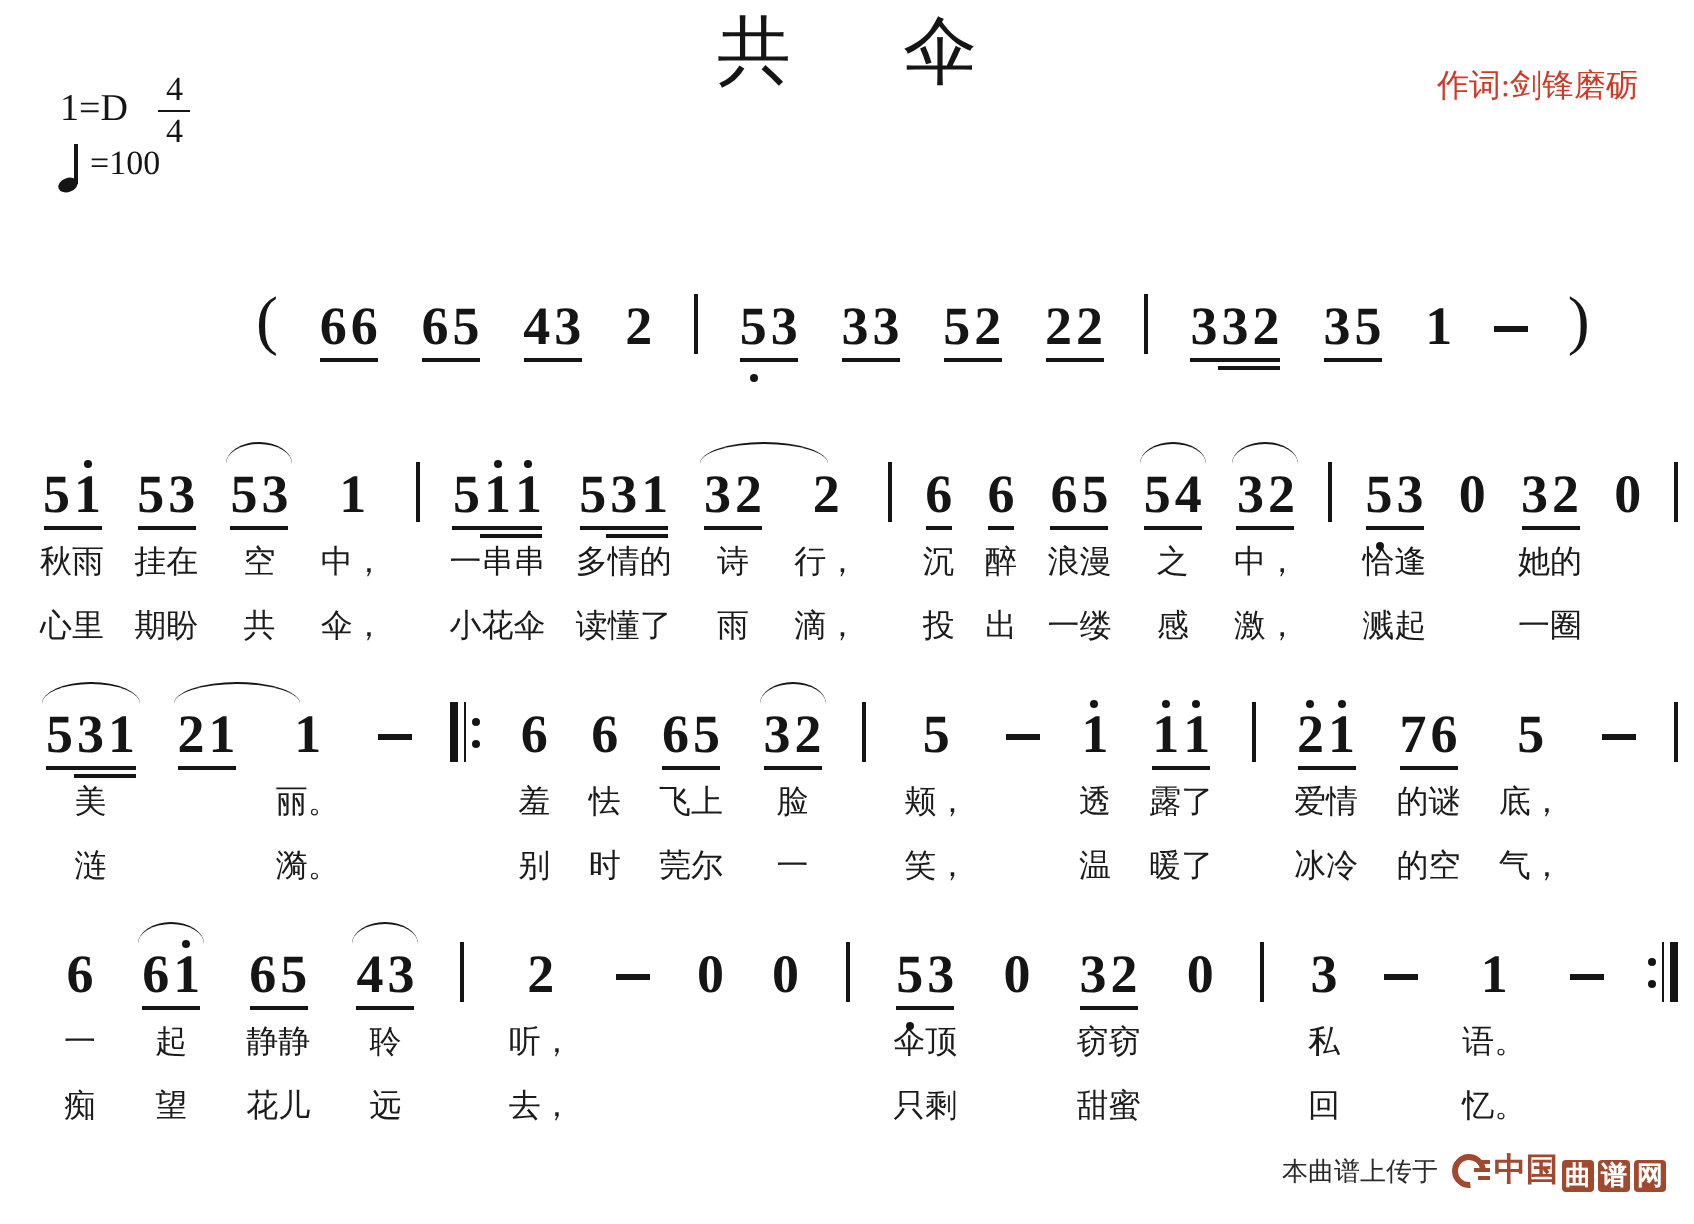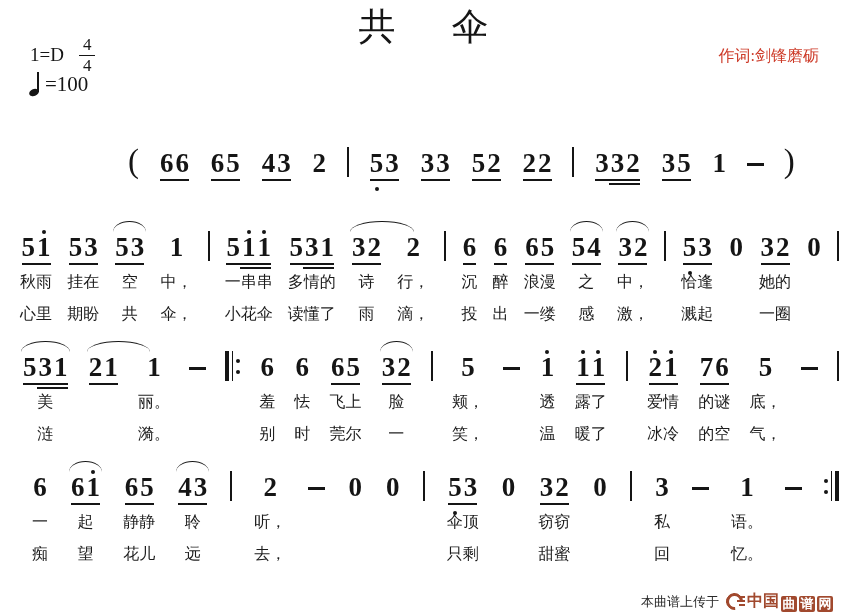--- a/index.html
+++ b/index.html
@@ -8,26 +8,26 @@
   .sheet{position:absolute;inset:0;background:#ffffff;}
 
   
   .title{position:absolute;top:6px;left:0;width:100%;display:flex;justify-content:center;
          gap:56px;font-size:37px;line-height:42px;}
   .keyblock{position:absolute;left:30px;top:36px;display:flex;align-items:center;gap:15px;
             font-size:19px;}
   .frac{display:inline-flex;flex-direction:column;align-items:center;font-size:17px;line-height:1.05;}
   .frac .num{border-bottom:1.6px solid #151515;padding:0 4px 1px;}
   .frac .den{padding-top:1px;}
-  .tempo{position:absolute;left:28px;top:72px;display:flex;align-items:flex-start;gap:3px;font-size:21px;}
+  .tempo{position:absolute;left:28px;top:72px;display:flex;align-items:flex-start;gap:3px;font-size:17px;}
   .qn{position:relative;width:14px;height:25px;}
   .qn .stem{position:absolute;left:9px;top:0;width:1.7px;height:20px;background:#151515;}
   .qn .head{position:absolute;left:1px;bottom:1px;width:10px;height:7px;background:#151515;
             border-radius:50%;transform:rotate(-20deg);}
-  .credits{position:absolute;right:28px;top:44px;font-size:16px;line-height:24px;
+  .credits{position:absolute;right:28px;top:32px;font-size:16px;line-height:24px;
            color:var(--credit,#cd3a28);text-align:right;}
 
   
   .score-row{position:absolute;display:flex;justify-content:space-between;
              align-items:flex-start;padding-top:12px;}
   .cell{display:flex;flex-direction:column;align-items:center;}
   .nbox{position:relative;display:flex;align-items:flex-end;height:34px;}
   .dg{position:relative;font-weight:700;font-size:27px;line-height:30px;padding:0 1px;}
   .dot{position:absolute;width:4px;height:4px;border-radius:50%;background:#151515;
        left:50%;transform:translateX(-50%);}
@@ -43,21 +43,21 @@
   .paren{font-size:33px;line-height:33px;font-weight:400;}
   .rpt{display:flex;align-items:center;gap:2.5px;height:30px;margin-bottom:1px;}
   .rbar-thick{width:4px;height:30px;background:#151515;}
   .rbar-thin{width:1.7px;height:30px;background:#151515;}
   .rdots{display:flex;flex-direction:column;gap:7px;}
   .rdots i{display:block;width:4px;height:4px;border-radius:50%;background:#151515;}
   .lyr{height:32px;font-size:16px;line-height:30px;white-space:nowrap;color:#1b1b1b;}
   .lyr.first{margin-top:5px;}
 
   
-  .footer{position:absolute;right:14px;bottom:0;display:flex;align-items:center;gap:7px;}
+  .footer{position:absolute;right:14px;bottom:16px;display:flex;align-items:center;gap:7px;}
   .upload{font-size:13px;color:#2a2a2a;}
   .brand{display:flex;align-items:center;gap:4px;}
   .logo{position:relative;width:17px;height:17px;}
   .logo .c{position:absolute;inset:0;border:3.4px solid var(--brand,#a1492e);border-radius:50%;
            border-right-color:transparent;transform:rotate(40deg);}
   .logo .s{position:absolute;right:-2px;height:2px;background:var(--brand,#a1492e);}
   .logo .s1{top:3px;width:6px;} .logo .s2{top:7px;width:8px;} .logo .s3{top:11px;width:6px;}
   .brand-name{display:flex;align-items:flex-end;gap:2px;color:var(--brand,#a1492e);
               font-weight:700;font-size:16px;}
   .brand-boxed{background:var(--brand,#a1492e);color:#fff;font-size:13px;line-height:16px;

